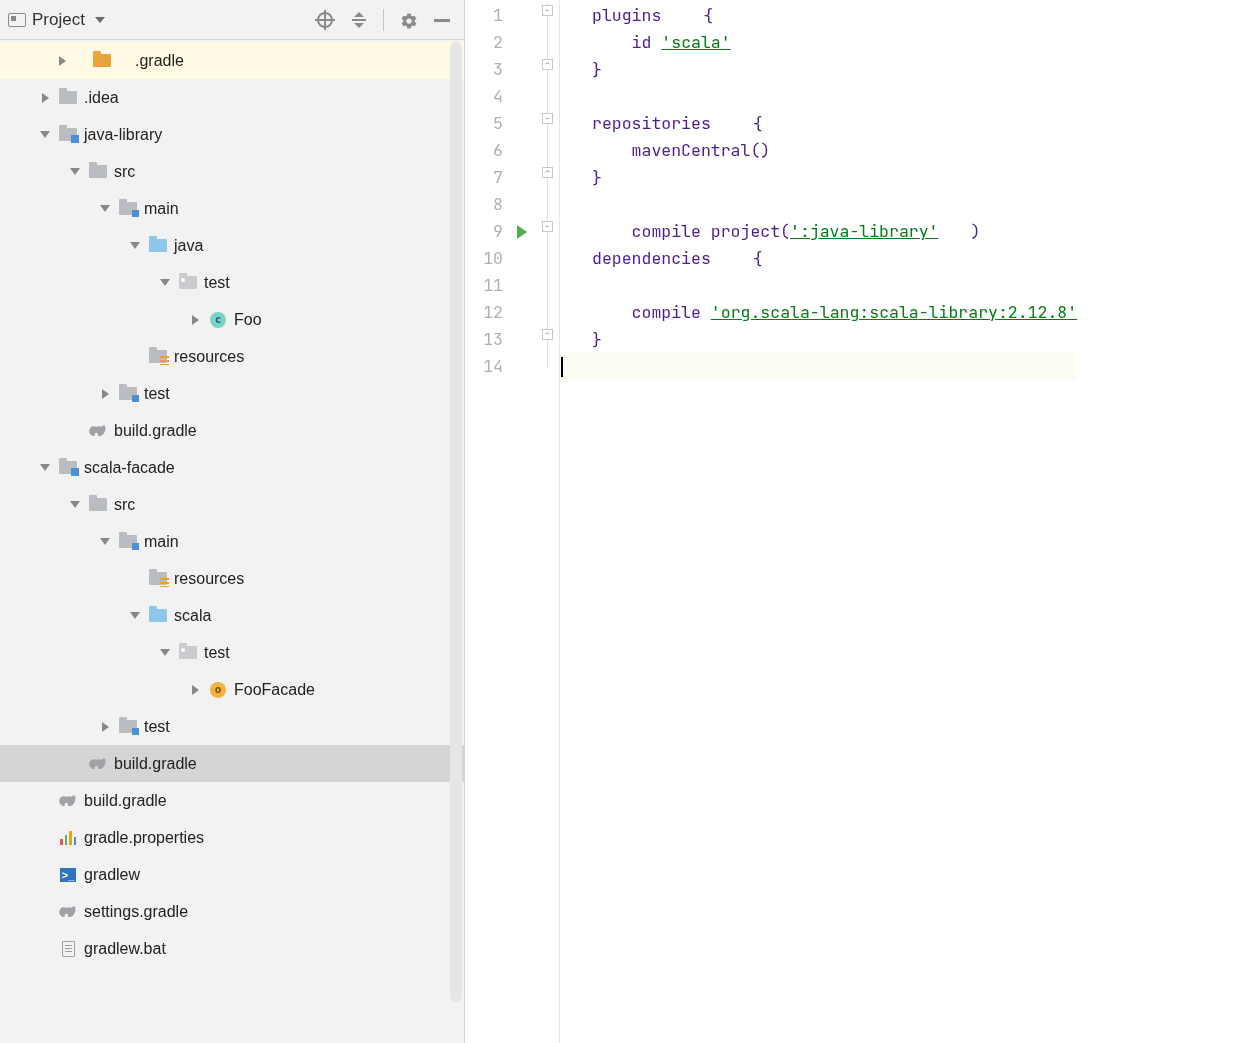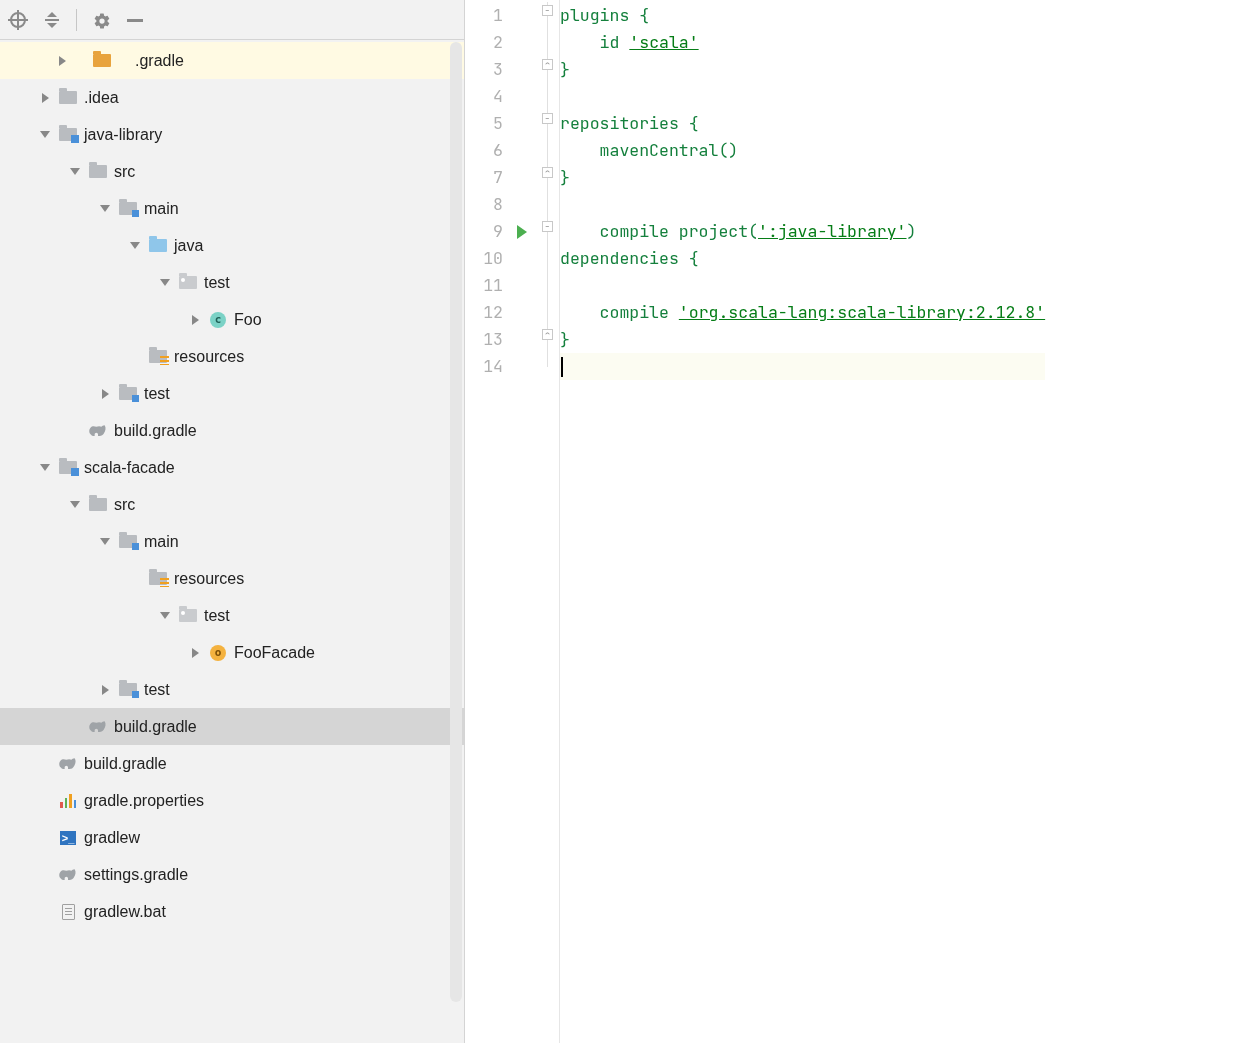--- a/index.html
+++ b/index.html
@@ -292,34 +292,39 @@
   }
   .code {
     padding-top: 2px;
   }
   .code-line {
     height: 27px; line-height: 27px;
     white-space: pre;
   }
   .code-line.current { background: #fcfcf2; }
   .tok-str { color: #067d17; text-decoration: underline; }
-  .tok-plain { color: #15803d; }
+  .tok-plain { color: #4c1d95; margin-left: 32px; }
   .caret {
     display:inline-block;
     width:1.5px;height:20px;
     background:#000;
     vertical-align:middle;
     margin-left:1px;
   }
 </style>
 </head>
 <body>
 
 <div class="sidebar">
   <div class="sidebar-header">
+    <div class="sidebar-title-wrap">
+      <div class="project-icon-box"></div>
+      <span class="sidebar-title">Project</span>
+      <span class="dropdown-chevron"></span>
+    </div>
     <div class="header-actions">
       <div class="icon-btn">
         <div class="target-icon"></div>
       </div>
       <div class="icon-btn">
         <div class="collapse-icon">
             <div class="collapse-icon-bar"></div>
           </div>
       </div>
       <div class="header-divider"></div>
@@ -526,20 +531,33 @@
         <span class="tree-indent"></span>
       <span class="tree-arrow" style="visibility:hidden">
           <span class="arrow-collapsed"></span>
         </span>
       <span class="tree-icon">
           <span class="folder grey resources-lines"></span>
         </span>
       <span class="tree-label">resources</span>
     </div>
 
+    <div class="tree-row">
+      <span class="tree-indent"></span>
+        <span class="tree-indent"></span>
+        <span class="tree-indent"></span>
+        <span class="tree-indent"></span>
+      <span class="tree-arrow">
+          <span class="arrow-expanded"></span>
+        </span>
+      <span class="tree-icon">
+          <span class="folder blue"></span>
+        </span>
+      <span class="tree-label">scala</span>
+    </div>
 
     <div class="tree-row">
       <span class="tree-indent"></span>
         <span class="tree-indent"></span>
         <span class="tree-indent"></span>
         <span class="tree-indent"></span>
         <span class="tree-indent"></span>
       <span class="tree-arrow">
           <span class="arrow-expanded"></span>
         </span>

